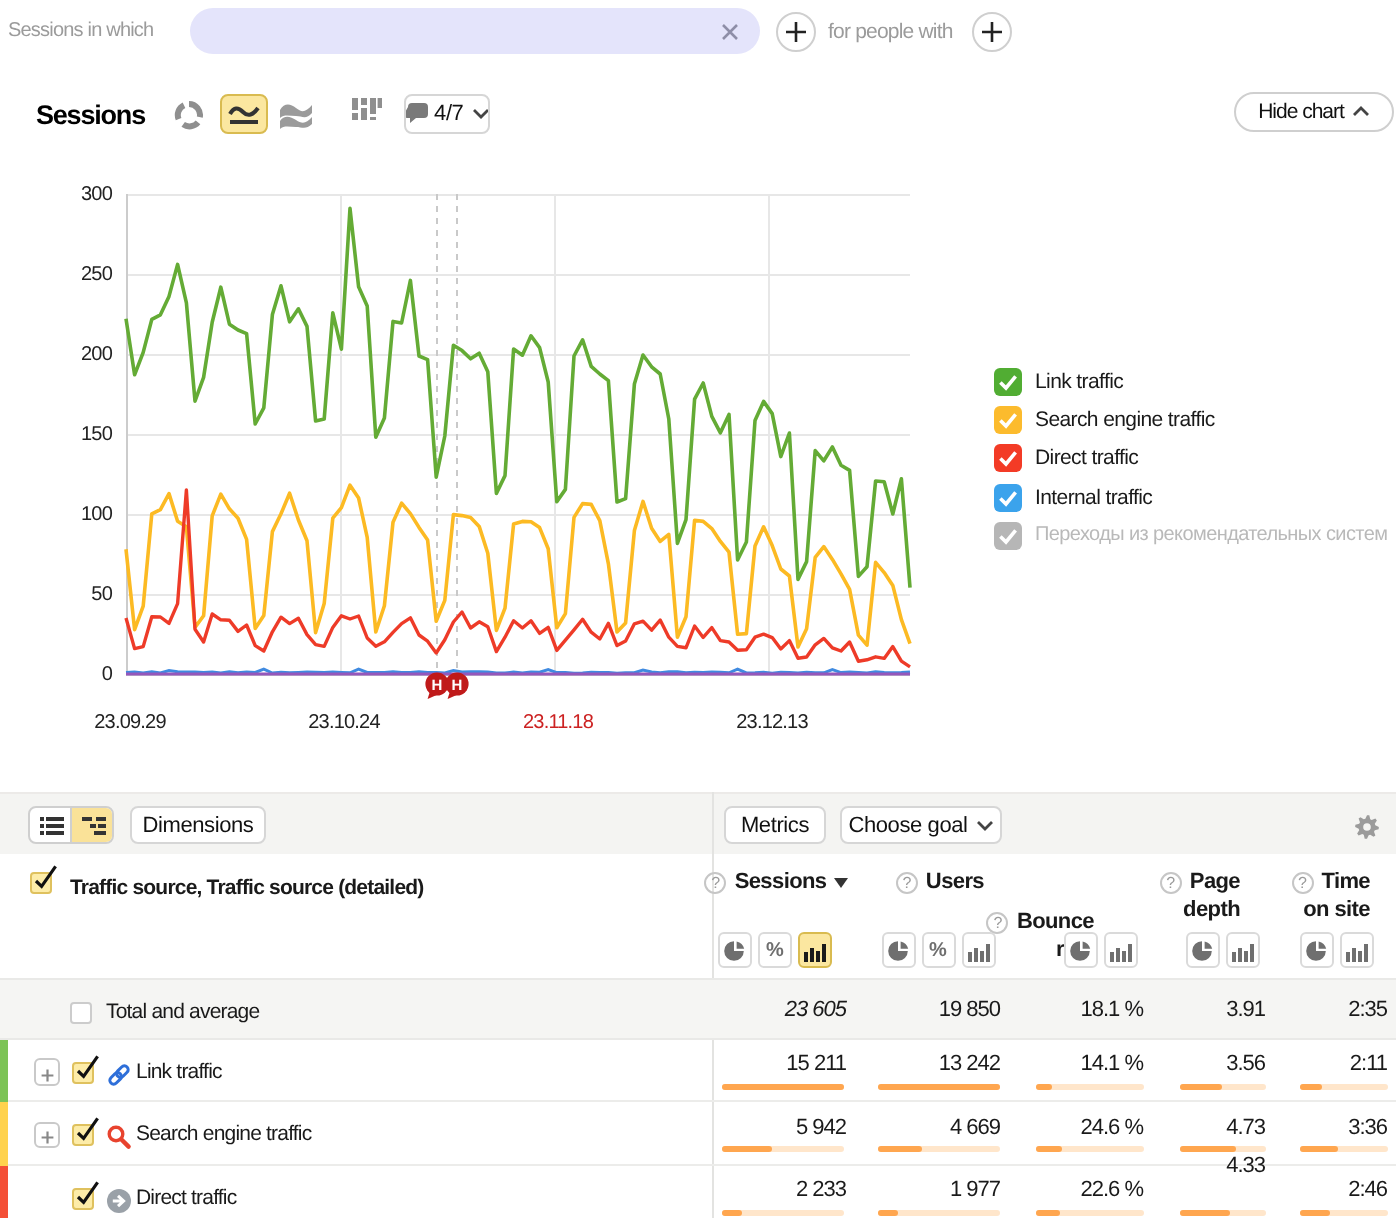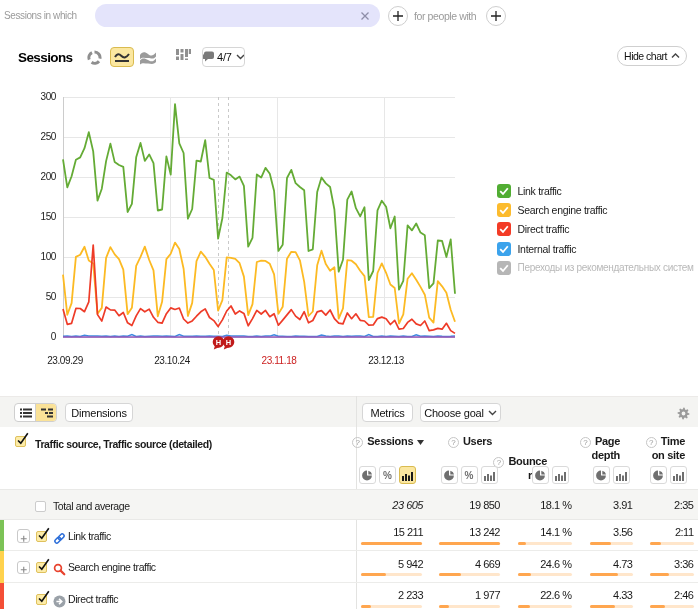--- a/index.html
+++ b/index.html
@@ -77,21 +77,21 @@
 </svg>
 <div class="btn" style="left:202px;top:47px;width:43px;height:20px;">
   <svg width="12" height="12" style="margin-right:3px;">
         <path d="M1 2.5 a2 2 0 0 1 2-2 h6 a2 2 0 0 1 2 2 v3.5 a2 2 0 0 1 -2 2 h-4 l-3 2.5 v-2.5 h-1 a2 2 0 0 1 -2-2 Z" fill="#7a7a7a"></path>
       </svg>
   <span>4/7</span>
   <svg width="9" height="6" style="margin-left:4px;">
         <path d="M1 1 L4.5 4.5 L8 1" stroke="#444" stroke-width="1.4" fill="none"></path>
       </svg>
 </div>
-<div class="btn" style="left:617px;top:46px;width:70px;height:20px;border-radius:10px;border-color:#cfcfcf;">
+<div class="btn" style="left:617px;top:46px;width:80px;height:20px;border-radius:10px;border-color:#cfcfcf;">
   <span style="font-size:10.5px;letter-spacing:-0.5px;">Hide chart</span>
   <svg width="9" height="6" style="margin-left:4px;">
         <path d="M1 4.5 L4.5 1 L8 4.5" stroke="#444" stroke-width="1.4" fill="none"></path>
       </svg>
 </div>
 
 <svg class="abs" style="left:0;top:0;" width="698" height="380" viewBox="0 0 698 380">
   <g stroke="#e7e7e7" stroke-width="1">
     <line x1="63" y1="97.5" x2="455" y2="97.5"></line>
     <line x1="63" y1="137.5" x2="455" y2="137.5"></line>
@@ -413,21 +413,21 @@
       <i style="width:10.1px"></i>
     </div>
 <div class="num" style="right:198px;top:589.0px;">1 977</div>
 <div class="bar" style="left:439px;top:604.5px;width:61px;">
       <i style="width:9.8px"></i>
     </div>
 <div class="num" style="right:126.5px;top:589.0px;">22.6 %</div>
 <div class="bar" style="left:518px;top:604.5px;width:54px;">
       <i style="width:12.2px"></i>
     </div>
-<div class="num" style="right:65.5px;top:589.0px;text-align:right;">4.33</div>
+<div class="num" style="right:65.5px;top:577px;text-align:right;">4.33</div>
 <div class="bar" style="left:589.5px;top:604.5px;width:43px;">
       <i style="width:25.6px"></i>
     </div>
 <div class="num" style="right:4.5px;top:589.0px;">2:46</div>
 <div class="bar" style="left:650px;top:604.5px;width:44px;">
       <i style="width:15.0px"></i>
     </div>
 
 </div>
 </body></html>

